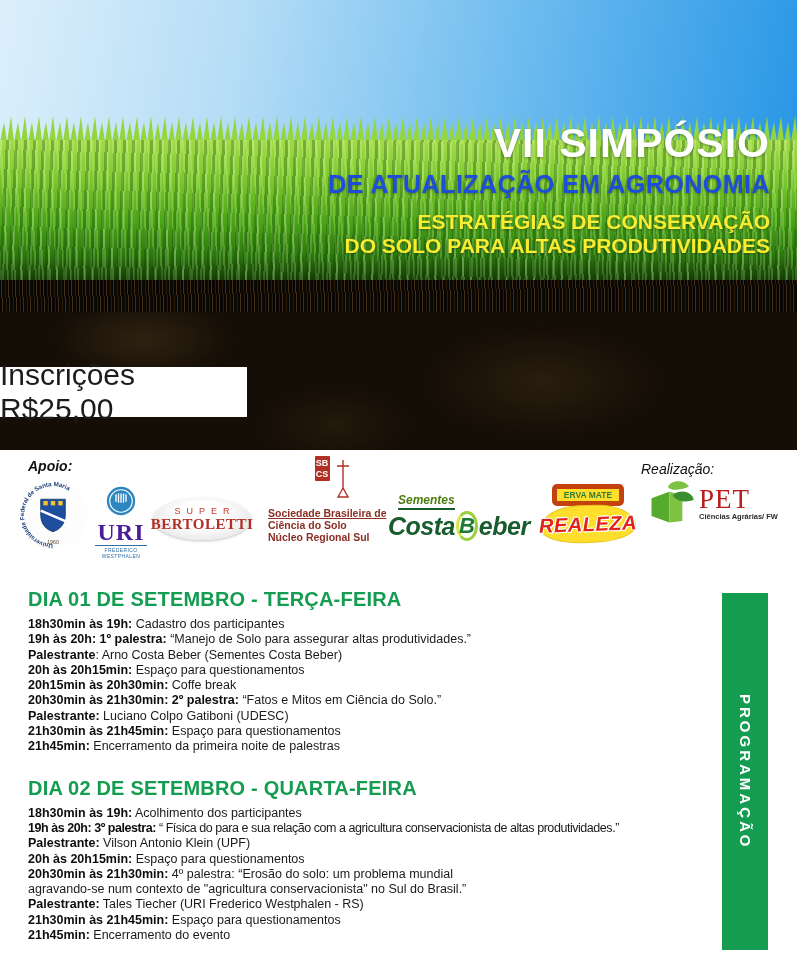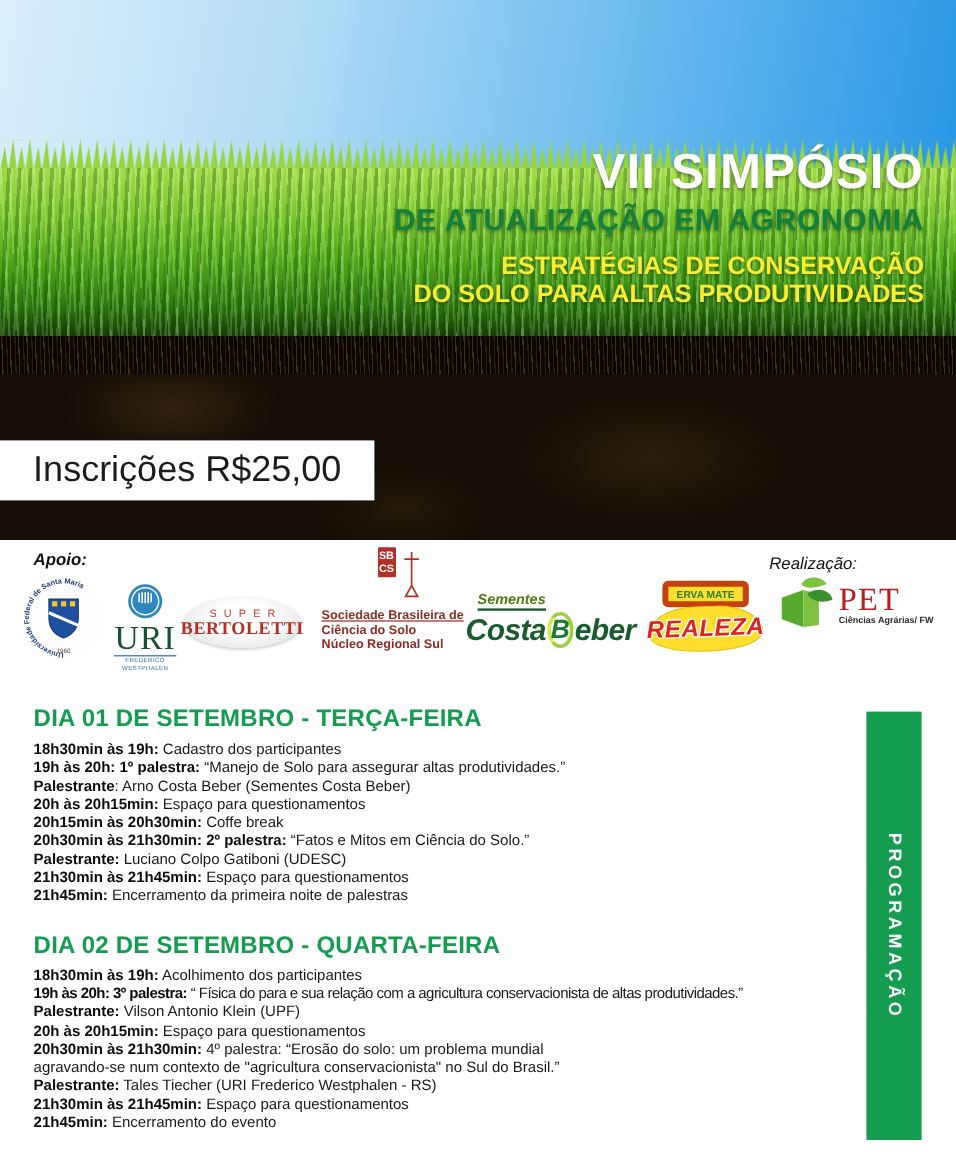--- a/index.html
+++ b/index.html
@@ -21,36 +21,36 @@
     background:
       radial-gradient(130px 60px at 18% 35%, rgba(96,70,38,0.35), transparent 70%),
       radial-gradient(170px 80px at 68% 60%, rgba(86,64,32,0.30), transparent 70%),
       radial-gradient(110px 55px at 42% 85%, rgba(76,56,28,0.25), transparent 70%),
       #150e06;}
   .soil-roots{position:absolute;left:0;top:280px;width:797px;height:32px;opacity:.85;
     background:repeating-linear-gradient(88deg,#050302 0 2px,#4a3418 2px 3px,#0a0603 3px 6px,#2c1f0e 6px 7px);}
   .title-block{position:absolute;right:27px;top:122px;text-align:right;line-height:1.04;
     text-shadow:0 1px 3px rgba(0,0,0,0.35);}
   .title-1{font-size:41px;font-weight:bold;color:#ffffff;letter-spacing:1px;}
-  .title-2{font-size:25px;font-weight:bold;color:#15803d;margin-top:6px;letter-spacing:.5px;}
+  .title-2{font-size:25px;font-weight:bold;color:#1d4ed8;margin-top:6px;letter-spacing:.5px;}
   .subtitle-1{font-size:21px;font-weight:bold;color:var(--yellow,#f9ed32);margin-top:14px;}
   .subtitle-2{font-size:21px;font-weight:bold;color:var(--yellow,#f9ed32);margin-top:3px;}
   .date-block{position:absolute;right:27px;top:340px;text-align:right;color:#ffffff;
     font-size:22px;line-height:28px;text-shadow:0 1px 2px rgba(0,0,0,0.4);}
-  .reg-box{position:absolute;left:0;top:367px;width:312px;height:50px;background:#ffffff;
+  .reg-box{position:absolute;left:0;top:367px;width:247px;height:50px;background:#ffffff;
     display:flex;align-items:center;justify-content:center;}
   .reg-box span{font-size:30px;color:#1c1c1c;}
   
   .sponsors{position:absolute;left:0;top:450px;width:797px;height:138px;background:#ffffff;}
   .apoio-label{position:absolute;left:28px;top:8px;font-size:14px;font-weight:bold;font-style:italic;color:#111;}
   .realizacao-label{position:absolute;left:641px;top:11px;font-size:14px;font-style:italic;color:#111;}
   .logo{position:absolute;}
   .ufsm{left:18px;top:30px;}
   .uri{left:95px;top:36px;width:52px;text-align:center;}
-  .uri-name{font-family:"Liberation Serif",serif;font-weight:normal;color:#14532d;font-size:28px;line-height:24px;letter-spacing:1px;}
+  .uri-name{font-family:"Liberation Serif",serif;font-weight:bold;color:#4c1d95;font-size:24px;line-height:24px;letter-spacing:1px;}
   .uri-sub{font-size:5px;color:#2e6da4;letter-spacing:.4px;border-top:1px solid #2e6da4;margin-top:1px;padding-top:1px;}
   .bertoletti{left:153px;top:48px;width:98px;height:42px;border-radius:50%;
     background:radial-gradient(ellipse at 50% 40%,#ffffff 35%,#ececec 70%,#cfcfcf 100%);
     box-shadow:0 1px 3px rgba(0,0,0,.25);display:flex;flex-direction:column;align-items:center;justify-content:center;}
   .bert-super{font-size:9px;letter-spacing:6px;color:#c0392b;margin-left:6px;}
   .bert-name{font-family:"Liberation Serif",serif;font-weight:bold;font-size:15px;color:#b03026;letter-spacing:.5px;}
   .sbcs{left:268px;top:6px;width:132px;}
   .sbcs-top{display:flex;justify-content:center;align-items:flex-start;gap:2px;height:48px;}
   .sbcs-mark{width:15px;background:#b03026;color:#ffffff;font-weight:bold;font-size:9px;line-height:10.5px;
     text-align:center;padding:2px 0;word-break:break-all;border-radius:1px;}

